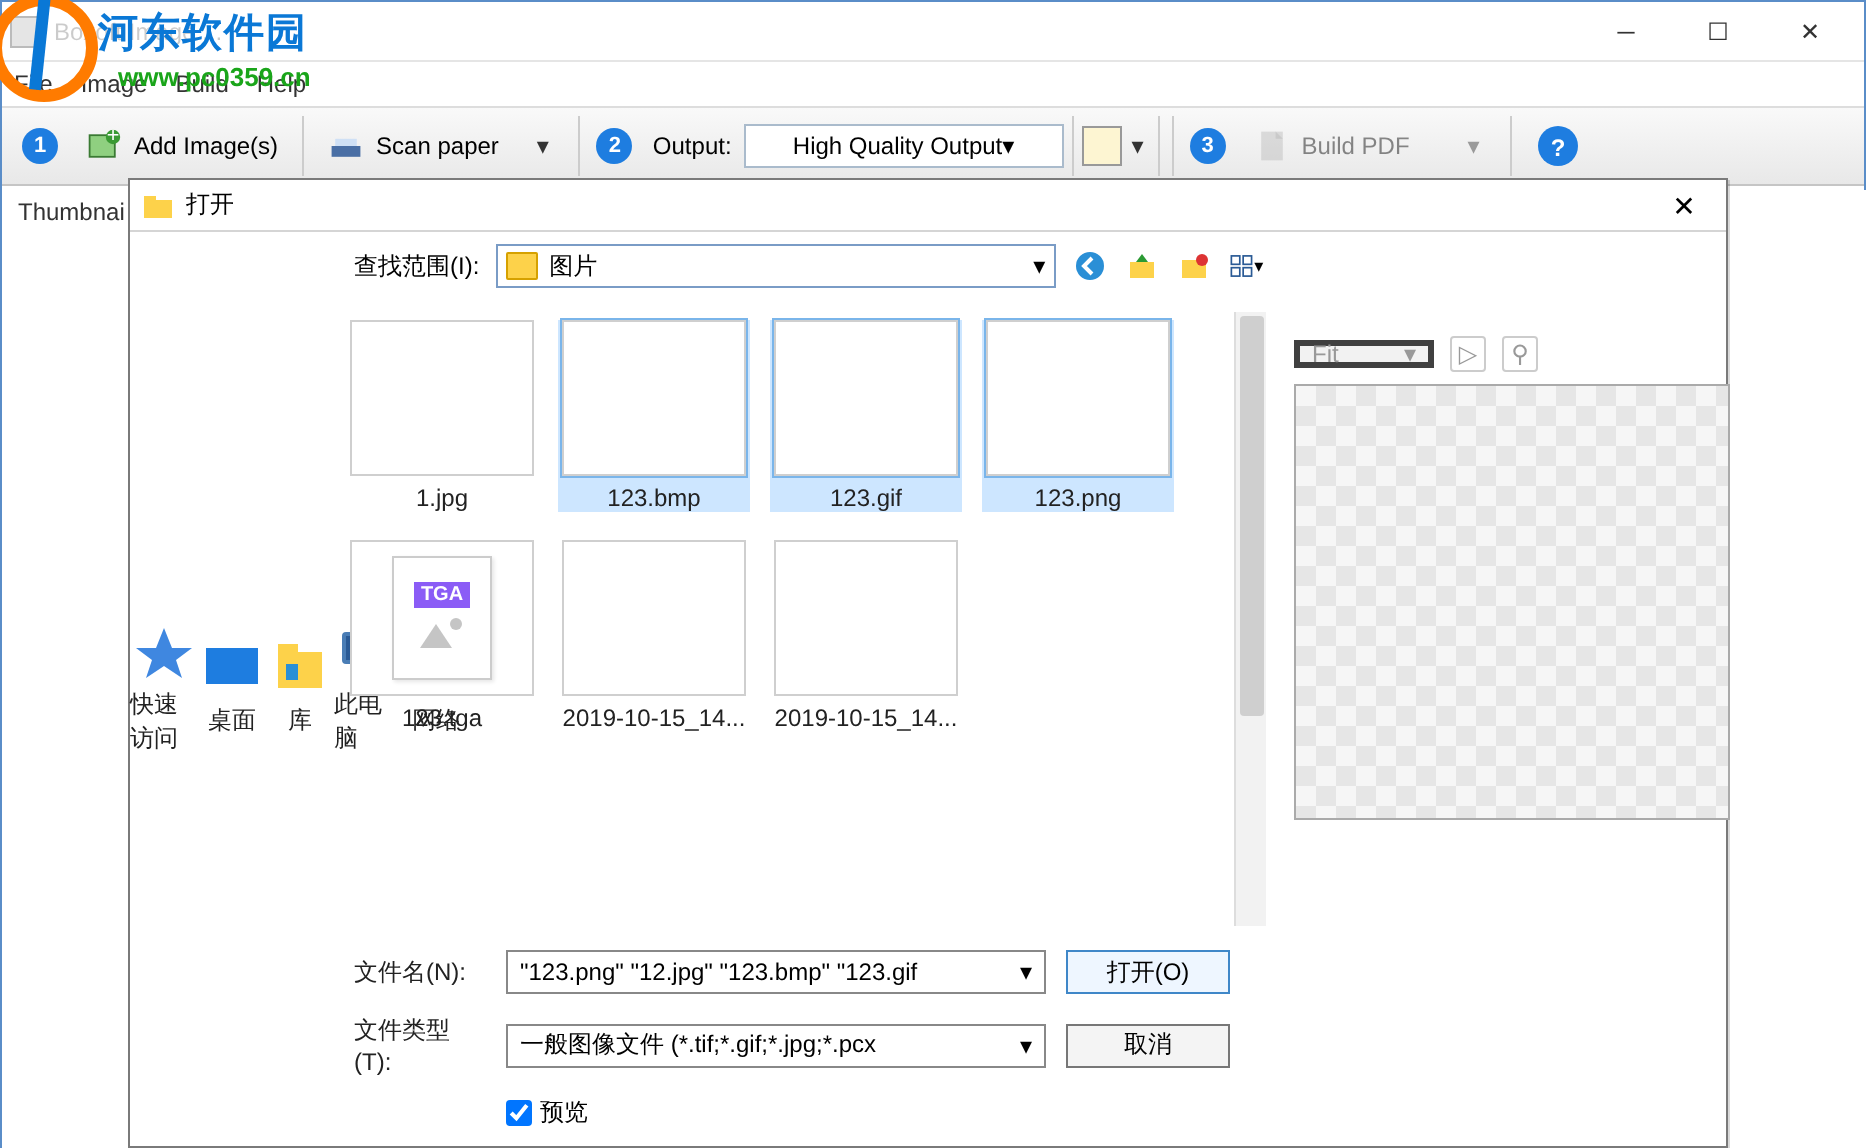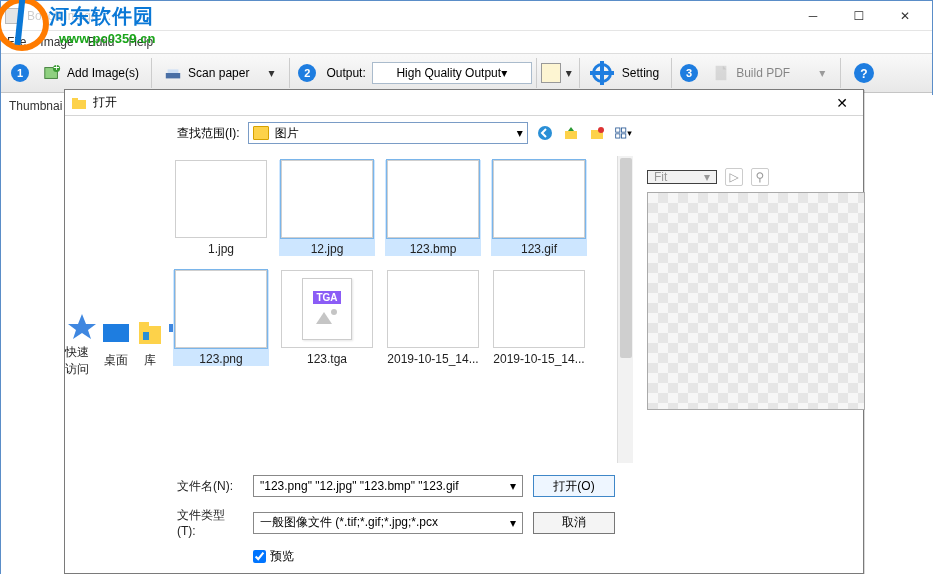--- a/index.html
+++ b/index.html
@@ -30,21 +30,21 @@
 .dlg-sidebar{width:100px;padding:10px 0;display:flex;flex-direction:row;align-items:center;gap:0;}
 .sb-item{width:80px;display:flex;flex-direction:column;align-items:center;gap:4px;padding:6px 0;border-radius:3px;cursor:default;}
 .sb-item .sbico{width:34px;height:28px;}
 .sb-item span{font-size:12px;color:#222;}
 .dlg-main{flex:1;display:flex;flex-direction:column;}
 .dlg-toprow{height:34px;display:flex;align-items:center;gap:8px;padding:6px 12px;}
 .pathbox{flex:0 0 280px;height:22px;border:1px solid #7a9cc6;background:#fff;display:flex;align-items:center;padding:0 4px;gap:4px;justify-content:space-between;}
 .pathbox .foldico{width:16px;height:14px;background:#fdd24a;border:1px solid #d6a100;border-radius:1px;}
 .navicons{display:flex;gap:8px;align-items:center;}
 .navicons div{width:18px;height:18px;display:flex;align-items:center;justify-content:center;}
-.fitbox{width:70px;height:14px;border:1px solid #404040;background:#f2f2f2;display:flex;align-items:center;padding:0 6px;color:#999;justify-content:space-between;}
+.fitbox{width:70px;height:14px;border:3px solid #404040;background:#f2f2f2;display:flex;align-items:center;padding:0 6px;color:#999;justify-content:space-between;}
 .preview-pane{width:230px;padding:10px 14px;display:flex;flex-direction:column;gap:4px;}
 .preview-tools{display:flex;gap:8px;align-items:center;height:22px;}
 .preview-tools .pticon{width:18px;height:18px;border:1px solid #ccc;display:flex;align-items:center;justify-content:center;color:#999;border-radius:2px;}
 .checker{width:218px;height:218px;border:1px solid #aaa; background-image:linear-gradient(45deg,#e6e6e6 25%,transparent 25%,transparent 75%,#e6e6e6 75%),linear-gradient(45deg,#e6e6e6 25%,transparent 25%,transparent 75%,#e6e6e6 75%);background-size:20px 20px;background-position:0 0,10px 10px;background-color:#f6f6f6;}
 .filesarea{flex:1;position:relative;display:flex;padding:6px 4px;}
 .fileswrap{flex:1;overflow:auto;padding:4px;}
 .filesgrid{display:flex;flex-wrap:wrap;gap:14px 10px; width:440px;}
 .file{width:96px;display:flex;flex-direction:column;align-items:center;gap:4px;}
 .file .thumb{width:92px;height:78px;border:1px solid #cfcfcf;background:#fff;display:flex;align-items:center;justify-content:center;overflow:hidden;}
 .file.sel{background:#cde6ff;}
@@ -132,24 +132,20 @@
     <div class="step-badge">2</div>
     <span style="margin:0 4px;">Output:</span>
     <div class="outputselect">
       <span>High Quality Output</span>
       <span>▾</span>
     </div>
     <div class="sep"></div>
     <div class="swatch"></div>
     <span class="dropdown-arrow">▾</span>
     <div class="sep"></div>
-    <div class="toolbtn">
-      <div class="gear"></div>
-      <span style="margin-left:4px;">Setting</span>
-    </div>
     <div class="sep"></div>
     <div class="step-badge">3</div>
     <div class="toolbtn" style="opacity:.45">
       <svg class="ico icon-svg" viewBox="0 0 20 20">
           <rect x="4" y="2" width="12" height="16" fill="#bbb"></rect>
           <path d="M12 2l4 4h-4z" fill="#999"></path>
         </svg>
       <span>Build PDF</span>
       <span class="dropdown-arrow" style="margin-left:20px">▾</span>
     </div>
@@ -190,20 +186,28 @@
             </svg>
           <span>桌面</span>
         </div>
         <div class="sb-item">
           <svg class="sbico" viewBox="0 0 34 28">
               <rect x="6" y="6" width="22" height="18" fill="#fdd24a"></rect>
               <rect x="6" y="2" width="10" height="6" fill="#fdd24a"></rect>
               <rect x="10" y="12" width="6" height="8" fill="#2a8fd6"></rect>
             </svg>
           <span>库</span>
+        </div>
+        <div class="sb-item">
+          <svg class="sbico" viewBox="0 0 34 28">
+              <rect x="4" y="4" width="26" height="16" fill="#4a7db5" rx="2"></rect>
+              <rect x="6" y="6" width="22" height="12" fill="#2a5a95"></rect>
+              <rect x="12" y="21" width="10" height="4" fill="#888"></rect>
+            </svg>
+          <span>此电脑</span>
         </div>
         <div class="sb-item">
           <svg class="sbico" viewBox="0 0 34 28">
               <rect x="2" y="4" width="12" height="8" fill="#3f87e0"></rect>
               <rect x="20" y="14" width="12" height="8" fill="#3f87e0"></rect>
               <line x1="8" y1="12" x2="26" y2="18" stroke="#3f87e0" stroke-width="2"></line>
             </svg>
           <span>网络</span>
         </div>
       </div>
@@ -248,24 +252,20 @@
               </div>
           </div>
         </div>
 
         <div class="filesarea">
           <div class="fileswrap">
             <div class="filesgrid" id="filesgrid">
                 <div class="file">
                   <div class="thumb t-white"></div>
                   <div class="fname">1.jpg</div>
-                </div>
-                <div class="file sel">
-                  <div class="thumb t-photo"></div>
-                  <div class="fname">12.jpg</div>
                 </div>
                 <div class="file sel">
                   <div class="thumb t-magenta"></div>
                   <div class="fname">123.bmp</div>
                 </div>
                 <div class="file sel">
                   <div class="thumb t-gif"></div>
                   <div class="fname">123.gif</div>
                 </div>
                 <div class="file sel">

